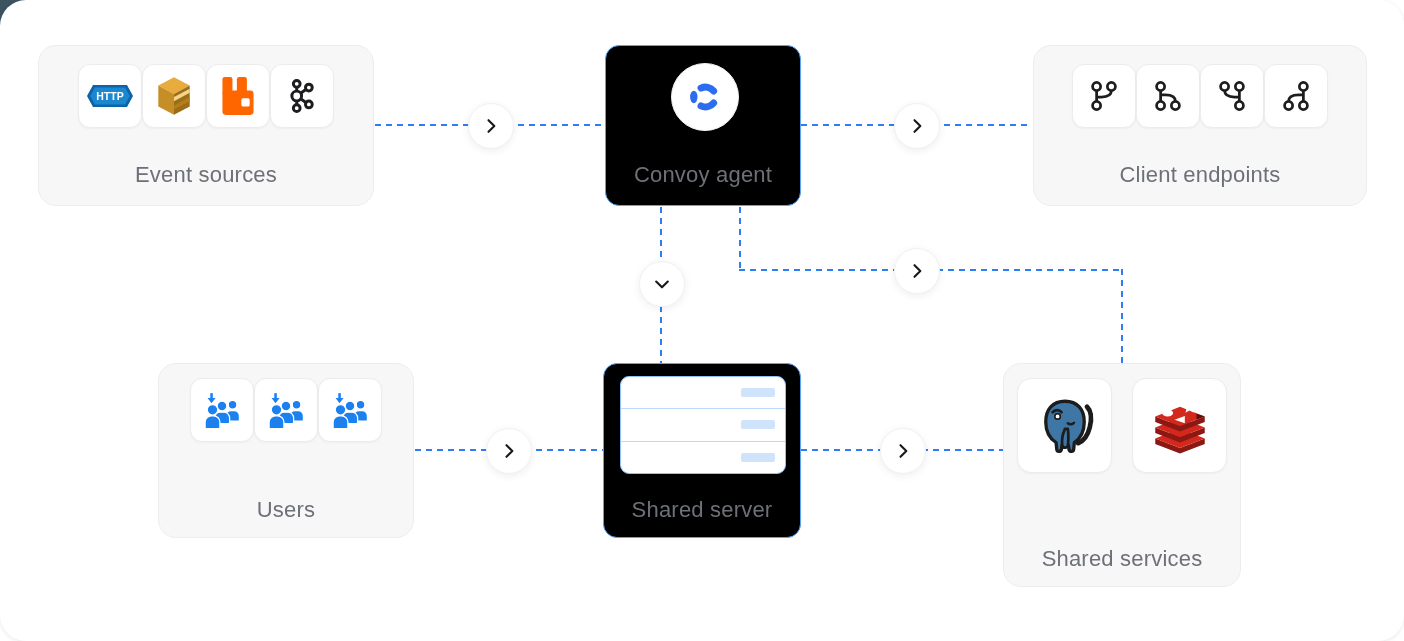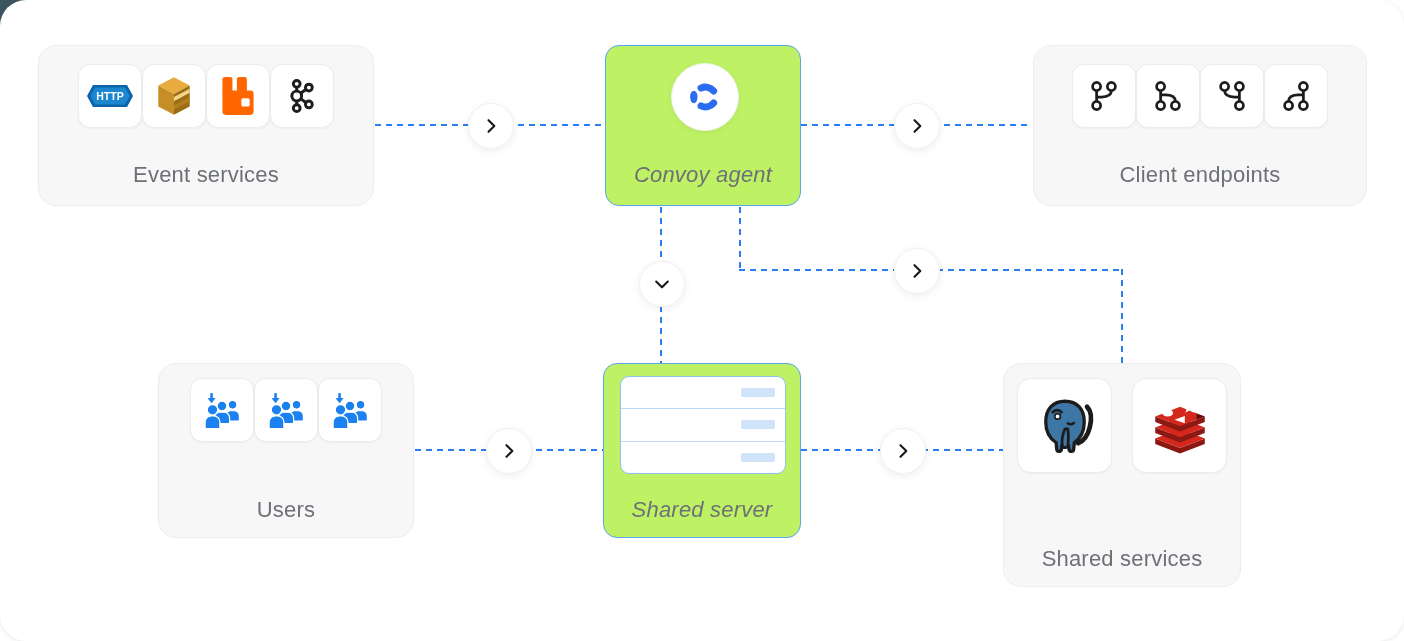--- a/index.html
+++ b/index.html
@@ -4,21 +4,21 @@
 <style>
   html,body{margin:0;padding:0;background:#ffffff;}
   body{font-family:"Liberation Sans","DejaVu Sans",sans-serif;}
   .stage{position:relative;width:1404px;height:641px;overflow:hidden;}
   .corner-dark{position:absolute;top:0;left:0;width:30px;height:30px;background:#3c5360;}
   .card{position:absolute;inset:0;background:#ffffff;border-radius:26px;
         box-shadow:0 1px 4px rgba(20,30,40,0.10);}
   
   .group{position:absolute;border-radius:18px;box-sizing:border-box;}
   .group.gray{background:#f7f7f8;border:1px solid #ededf0;}
-  .group.blue{background:#bef264;border:1px solid #5ba3f5;border-radius:14px;font-style:italic;}
+  .group.blue{background:#000000;border:1px solid #5ba3f5;border-radius:14px;}
   .tiles{position:absolute;top:18px;left:0;right:0;display:flex;justify-content:center;}
   .tiles.low{top:14px;}
   .tile{width:62px;height:62px;background:#ffffff;border:1px solid #ececee;border-radius:12px;
         box-shadow:0 1px 2px rgba(0,0,0,0.04);display:flex;align-items:center;justify-content:center;}
   .tile.big{width:93px;height:93px;border-radius:14px;}
   .box-label{position:absolute;left:0;right:0;bottom:17px;text-align:center;
              font-size:22px;line-height:26px;color:#6d7177;letter-spacing:.2px;}
   .box-label.low{bottom:14px;}
   
   .dash-h{position:absolute;height:2px;
@@ -125,21 +125,21 @@
               <line x1="13" y1="9.7" x2="13" y2="13.4"></line>
               <line x1="13" y1="22.6" x2="13" y2="26.3"></line>
               <circle cx="24.5" cy="10" r="3.2"></circle>
               <circle cx="24.5" cy="26" r="3.2"></circle>
               <line x1="16.8" y1="15.4" x2="21.6" y2="11.8"></line>
               <line x1="16.8" y1="20.6" x2="21.6" y2="24.2"></line>
             </g>
           </svg>
         </div>
       </div>
-      <div class="box-label">Event services</div>
+      <div class="box-label">Event sources</div>
     </section>
 
     <section class="group blue" style="left:605px;top:45px;width:196px;height:161px;">
       <div class="logo-circle" style="left:65px;top:17px;">
         <svg width="38" height="38" viewBox="0 0 36 36">
           <ellipse cx="7.4" cy="18" rx="3.5" ry="5.9" fill="#2b6cf0"></ellipse>
           <path d="M14.2 9.6 A10 10 0 0 1 26.2 12.3" fill="none" stroke="#2b6cf0" stroke-width="6.6" stroke-linecap="round"></path>
           <path d="M14.2 26.4 A10 10 0 0 0 26.2 23.7" fill="none" stroke="#2b6cf0" stroke-width="6.6" stroke-linecap="round"></path>
         </svg>
       </div>

